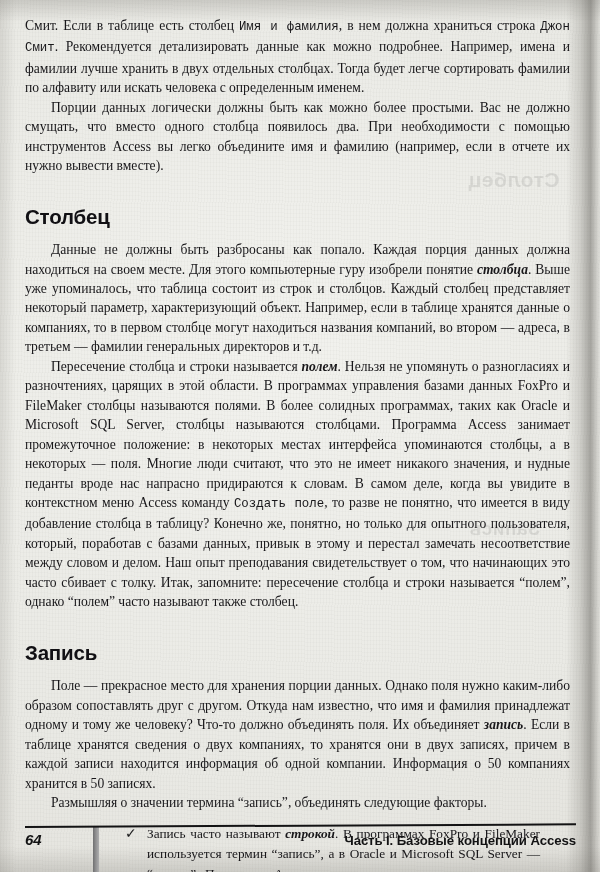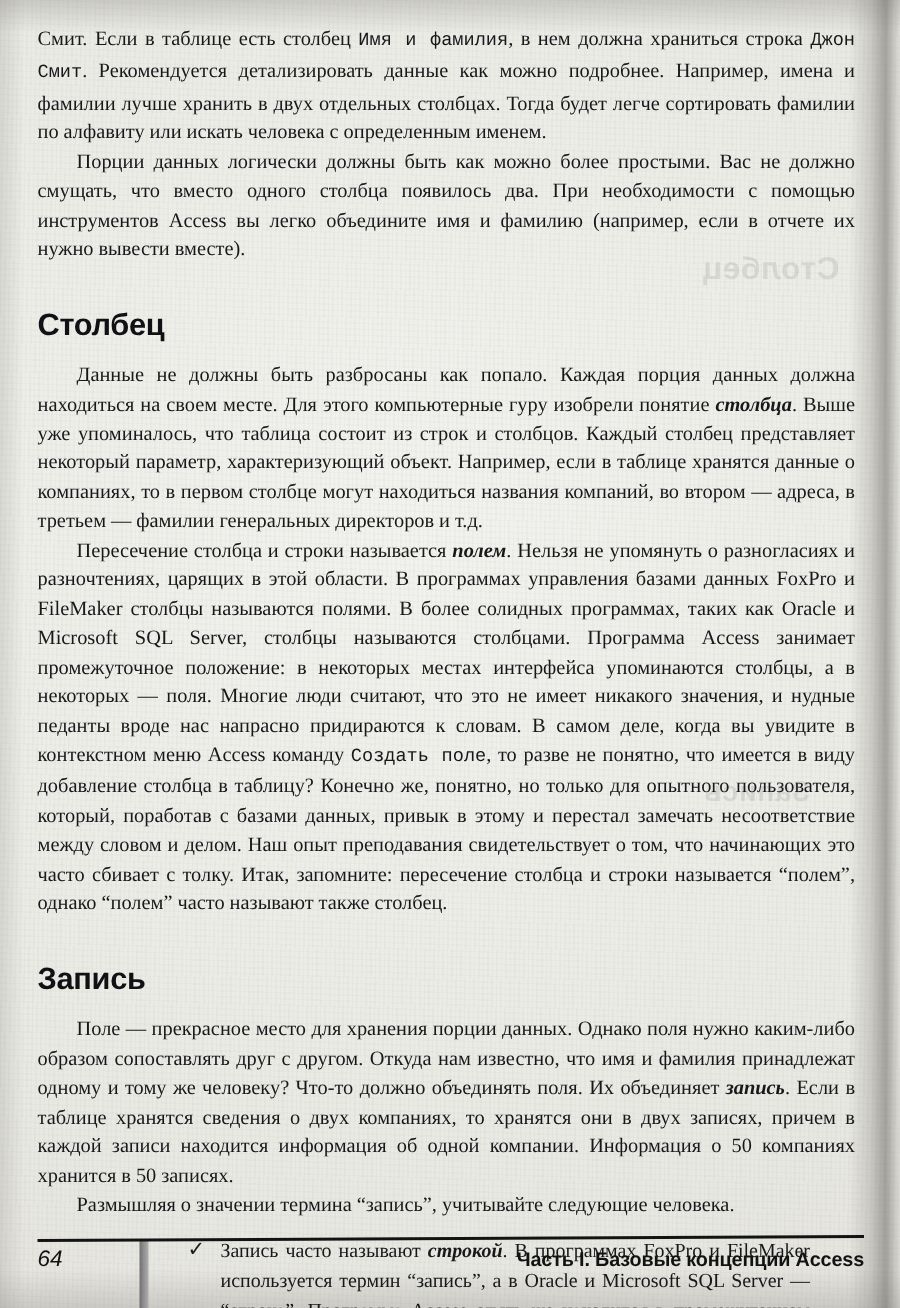--- a/index.html
+++ b/index.html
@@ -165,21 +165,21 @@
     transform-origin: left center;
     margin-bottom: 3px;
   }
   .footer .row {
     display: flex;
     align-items: baseline;
     justify-content: space-between;
   }
   .footer .pageno {
     font-family: "Liberation Sans", "DejaVu Sans", sans-serif;
-    font-weight: normal;
+    font-weight: bold;
     font-style: italic;
     font-size: 15px;
     color: #121213;
   }
   .footer .chapter {
     font-family: "Liberation Sans", "DejaVu Sans", sans-serif;
     font-weight: bold;
     font-size: 13.2px;
     color: #121213;
     letter-spacing: -0.1px;
@@ -213,21 +213,21 @@
     <p class="para"><span>Данные не должны быть разбросаны как попало. Каждая порция данных должна находиться на своем месте. Для этого компьютерные гуру изобрели понятие </span><i class="em">столбца</i><span>. Выше уже упоминалось, что таблица состоит из строк и столбцов. Каждый столбец представляет некоторый параметр, характеризующий объект. Например, если в таблице хранятся данные о компаниях, то в первом столбце могут находиться названия компаний, во втором — адреса, в третьем — фамилии генеральных директоров и т.д.</span></p>
 
     <p class="para"><span>Пересечение столбца и строки называется </span><i class="em">полем</i><span>. Нельзя не упомянуть о разногласиях и разночтениях, царящих в этой области. В программах управления базами данных FoxPro и FileMaker столбцы называются полями. В более солидных программах, таких как Oracle и Microsoft SQL Server, столбцы называются столбцами. Программа Access занимает промежуточное положение: в некоторых местах интерфейса упоминаются столбцы, а в некоторых — поля. Многие люди считают, что это не имеет никакого значения, и нудные педанты вроде нас напрасно придираются к словам. В самом деле, когда вы увидите в контекстном меню Access команду </span><span class="ui">Создать поле</span><span>, то разве не понятно, что имеется в виду добавление столбца в таблицу? Конечно же, понятно, но только для опытного пользователя, который, поработав с базами данных, привык в этому и перестал замечать несоответствие между словом и делом. Наш опыт преподавания свидетельствует о том, что начинающих это часто сбивает с толку. Итак, запомните: пересечение столбца и строки называется “полем”, однако “полем” часто называют также столбец.</span></p>
 
     <div class="sp-head-top"></div>
     <h2 class="head">Запись</h2>
     <div class="sp-head-bot"></div>
 
     <p class="para"><span>Поле — прекрасное место для хранения порции данных. Однако поля нужно каким-либо образом сопоставлять друг с другом. Откуда нам известно, что имя и фамилия принадлежат одному и тому же человеку? Что-то должно объединять поля. Их объединяет </span><i class="em">запись</i><span>. Если в таблице хранятся сведения о двух компаниях, то хранятся они в двух записях, причем в каждой записи находится информация об одной компании. Информация о 50 компаниях хранится в 50 записях.</span></p>
 
-    <p class="para">Размышляя о значении термина “запись”, учитывайте следующие человека.</p>
+    <p class="para">Размышляя о значении термина “запись”, объединять следующие факторы.</p>
 
     <div class="callout">
       <div class="bar"></div>
       <div class="item">
         <span class="tick">✓</span>
         <p><span>Запись часто называют </span><i class="em">строкой</i><span>. В программах FoxPro и FileMaker используется термин “запись”, а в Oracle и Microsoft SQL Server — “строка”. Программа Access опять же находится в промежуточном положении: в некоторых местах интерфейса написано “запись”, а в некоторых — “строка”. К счастью, в этом случае неразберихи нет. Термины “запись” и “строка” — полные синонимы. Однако не путайте строки таблицы с текстовыми строками, которые могут быть расположены во многих местах: в полях таблицы, полях формы, областях отчета и т.д.</span></p>
       </div>
     </div>
 
   </div>

